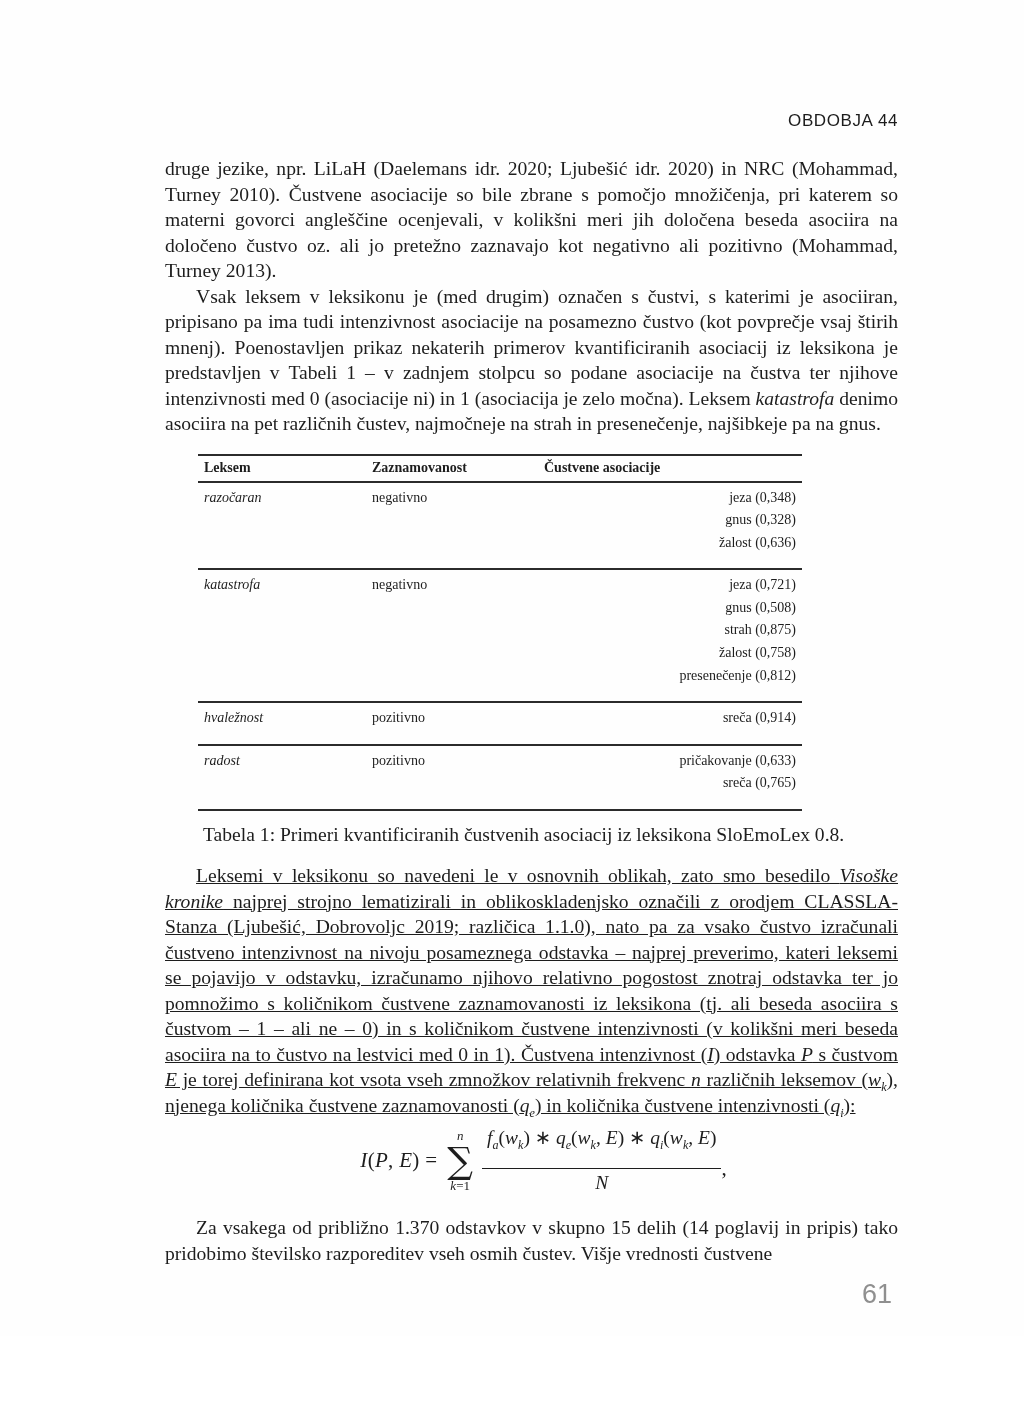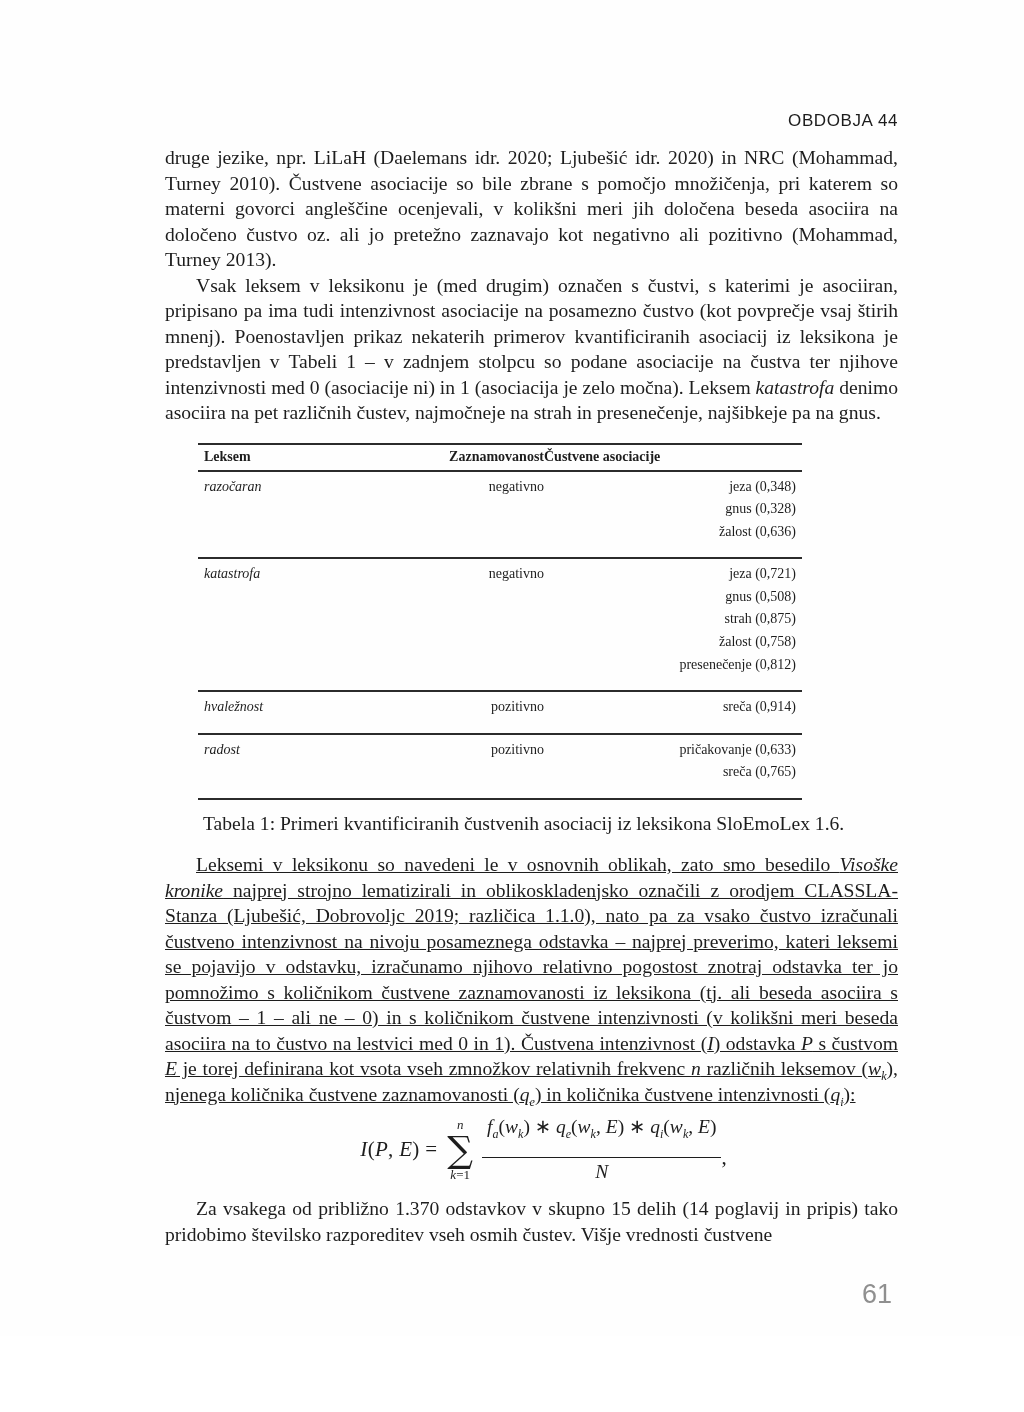--- a/index.html
+++ b/index.html
@@ -5,39 +5,39 @@
   html,body { margin:0; padding:0; background:#ffffff; }
   .page {
     position:relative; width:1024px; height:1336px; background:#fefefe;
     font-family:"Liberation Serif", serif; color:#1d1d1d; overflow:hidden;
   }
   .running-head {
     position:absolute; top:111px; right:126px;
     font-family:"Liberation Sans", sans-serif; font-size:17px;
     letter-spacing:0.6px; color:#1c1c1c;
   }
-  .content { position:absolute; left:165px; top:145px; width:733px; }
+  .content { position:absolute; left:165px; top:156px; width:733px; }
   .para {
     margin:0; font-size:19.6px; line-height:25.5px; text-align:justify;
     color:#1d1d1d;
   }
   .para.ind { text-indent:31px; }
   .para.after-table { margin-top:16px;text-decoration:underline; }
-  .para.closing { margin-top:12px; }
+  .para.closing { margin-top:20px; }
   .it { font-style:italic; }
   .sb { vertical-align:sub; font-size:62%; line-height:0; }
 
   .tablewrap { margin:17px 0 0 33px; width:604px; font-size:14px; }
   .t-head {
     display:flex; border-top:2px solid #2b2b2b; border-bottom:2px solid #2b2b2b;
     font-weight:bold; padding:4px 6px 5px;
   }
   .t-row { display:flex; border-bottom:2px solid #2b2b2b; padding:4px 6px 14px; }
   .tc1 { width:168px; }
-  .tc2 { width:172px;text-align:right; }
+  .tc2 { width:172px; }
   .tc3 { flex:1; }
   .t-head .tc3 { }
   .t-row .tc1 { font-style:italic; }
   .t-row .tc3 { text-align:right; }
   .t-row .tc3 .emoline { line-height:22.6px; }
   .t-row .tc1, .t-row .tc2 { line-height:22.6px; }
 
   .caption { margin:12px 0 0 38px; font-size:19.6px; line-height:24px; }
 
   .formula {
@@ -116,21 +116,21 @@
             <div class="tc1">radost</div>
             <div class="tc2">pozitivno</div>
             <div class="tc3">
               <div class="emoline">pričakovanje (0,633)</div>
               <div class="emoline">sreča (0,765)</div>
             </div>
           </div>
         </div>
     </div>
 
-    <div class="caption">Tabela 1: Primeri kvantificiranih čustvenih asociacij iz leksikona SloEmoLex 1.6.</div>
+    <div class="caption">Tabela 1: Primeri kvantificiranih čustvenih asociacij iz leksikona SloEmoLex 0.8.</div>
 
     <div class="group-after-table">
         <p class="para ind after-table"><span>Leksemi v leksikonu so navedeni le v osnovnih oblikah, zato smo besedilo </span><span class="it">Visoške kronike</span><span> najprej strojno lematizirali in oblikoskladenjsko označili z orodjem CLASSLA-Stanza (Ljubešić, Dobrovoljc 2019; različica 1.1.0), nato pa za vsako čustvo izračunali čustveno intenzivnost na nivoju posameznega odstavka – najprej preverimo, kateri leksemi se pojavijo v odstavku, izračunamo njihovo relativno pogostost znotraj odstavka ter jo pomnožimo s količnikom čustvene zaznamovanosti iz leksikona (tj. ali beseda asociira s čustvom – 1 – ali ne – 0) in s količnikom čustvene intenzivnosti (v kolikšni meri beseda asociira na to čustvo na lestvici med 0 in 1). Čustvena intenzivnost (</span><span class="it">I</span><span>) odstavka </span><span class="it">P</span><span> s čustvom </span><span class="it">E</span><span> je torej definirana kot vsota vseh zmnožkov relativnih frekvenc </span><span class="it">n</span><span> različnih leksemov (</span><span class="it">w</span><span class="it sb">k</span><span>), njenega količnika čustvene zaznamovanosti (</span><span class="it">q</span><span class="it sb">e</span><span>) in količnika čustvene intenzivnosti (</span><span class="it">q</span><span class="it sb">i</span><span>):</span></p>
       </div>
 
     <div class="formula">
       <span class="f-lhs"><span class="it">I</span><span>(</span><span class="it">P</span><span>, </span><span class="it">E</span><span>) =</span></span>
       <span class="f-sum">
         <span class="f-limit"><span class="it">n</span></span>
         <span class="f-sigma">∑</span>

